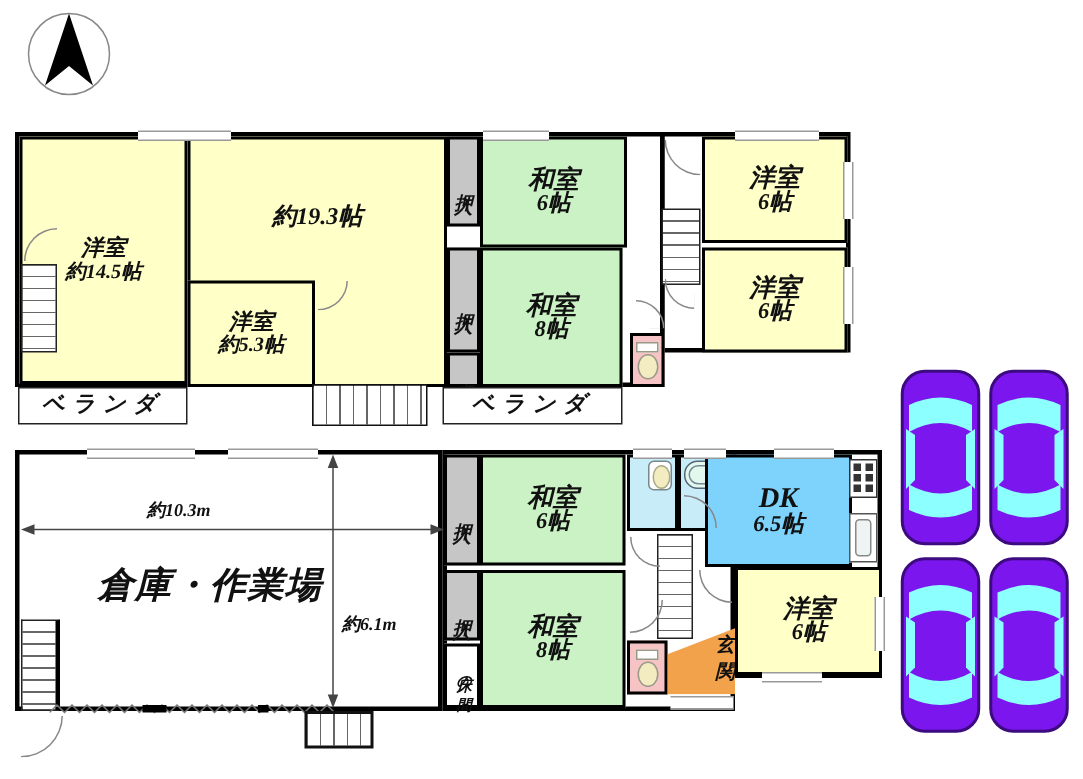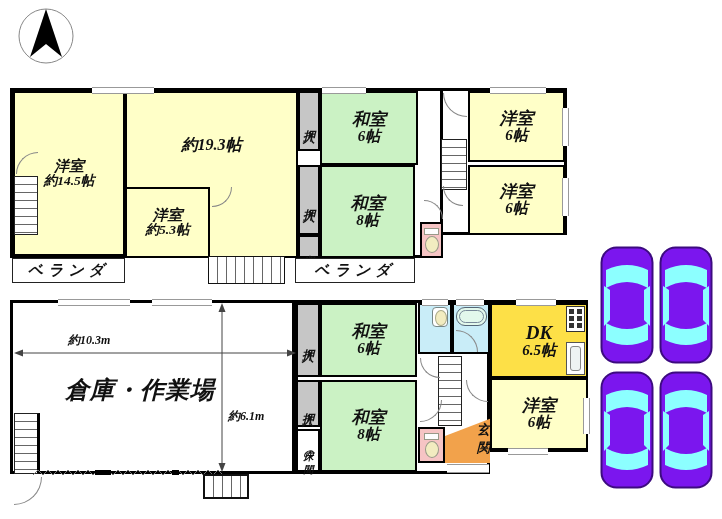--- a/index.html
+++ b/index.html
@@ -128,21 +128,21 @@
 <div class="outline" style="left:488px;top:300px;width:100px;height:152px;"></div>
 
 <div class="abs" style="left:40px;top:368px;width:200px;height:44px;display:flex;align-items:center;justify-content:center;">
   <div style="font-style:italic;font-weight:bold;font-size:24px;letter-spacing:1px;">倉庫・作業場</div>
 </div>
 <svg class="abs" style="left:14px;top:347px;" width="282" height="12">
   <line x1="6" y1="6" x2="276" y2="6" stroke="#444" stroke-width="1"></line>
   <polygon points="0,6 9,2.5 9,9.5" fill="#444"></polygon>
   <polygon points="282,6 273,2.5 273,9.5" fill="#444"></polygon>
 </svg>
-<div class="dim-label abs" style="left:68px;top:332px;">約10.3m</div>
+<div class="dim-label abs" style="left:98px;top:332px;">約10.3m</div>
 <svg class="abs" style="left:216px;top:303px;" width="12" height="169">
   <line x1="6" y1="5" x2="6" y2="164" stroke="#444" stroke-width="1"></line>
   <polygon points="6,0 2.5,9 9.5,9" fill="#444"></polygon>
   <polygon points="6,169 2.5,160 9.5,160" fill="#444"></polygon>
 </svg>
 <div class="dim-label abs" style="left:228px;top:408px;">約6.1m</div>
 <div class="stairs-h" style="left:14px;top:413px;width:26px;height:61px;border-right:3px solid #000;"></div>
 <svg class="abs" style="left:33px;top:466px;" width="200" height="12">
   <path d="M0 9 l5 -5 l5 5 l5 -5 l5 5 l5 -5 l5 5 l5 -5 l5 5 l5 -5 l5 5 l5 -5 l5 5 l5 -5 l5 5 l5 -5 l5 5 l5 -5 l5 5 l5 -5 l5 5 l5 -5 l5 5 l5 -5 l5 5 l5 -5 l5 5 l5 -5 l5 5 l5 -5 l5 5 l5 -5 l5 5 l5 -5 l5 5 l5 -5 l5 5 l5 -5 l5 5" fill="none" stroke="#777" stroke-width="1"></path>
 </svg>
@@ -182,21 +182,21 @@
   <div style="display:flex;flex-direction:column;align-items:center;">
     <div class="toilet-tank"></div>
       <div class="toilet-bowl"></div>
   </div>
 </div>
 <div class="abs" style="left:445px;top:415px;width:45px;height:48px;background:#F2A24B;clip-path:polygon(0 44%,100% 8%,100% 100%,0 100%);display:flex;align-items:flex-end;justify-content:center;padding-left:32px;">
   <div style="font-style:italic;font-weight:bold;font-size:13px;margin-bottom:6px;">玄関</div>
 </div>
 <div class="win-h" style="left:447px;top:464px;width:42px;height:7px;"></div>
 
-<div class="room" style="left:490px;top:303px;width:98px;height:75px;background:#fde047;align-items:center;">
+<div class="room" style="left:470px;top:303px;width:98px;height:75px;background:#7dd3fc;align-items:center;">
   <div class="rname" style="font-size:19px;">DK</div>
   <div class="rsize" style="font-size:15px;">6.5帖</div>
 </div>
 <svg class="abs" style="left:566px;top:306px;" width="19" height="26">
   <rect x="0.5" y="0.5" width="18" height="25" fill="#fff" stroke="#333"></rect>
   <rect x="3" y="3" width="5" height="5" fill="#333"></rect>
     <rect x="11" y="3" width="5" height="5" fill="#333"></rect>
   <rect x="3" y="10" width="5" height="5" fill="#333"></rect>
     <rect x="11" y="10" width="5" height="5" fill="#333"></rect>
   <rect x="3" y="17" width="5" height="5" fill="#333"></rect>

